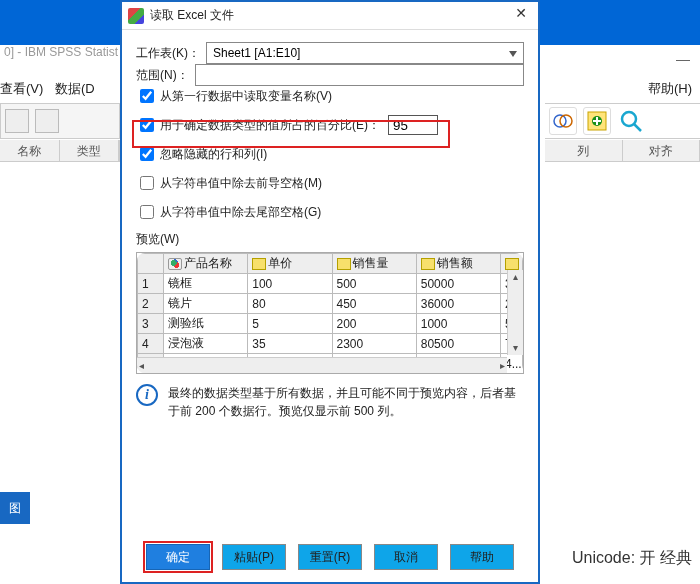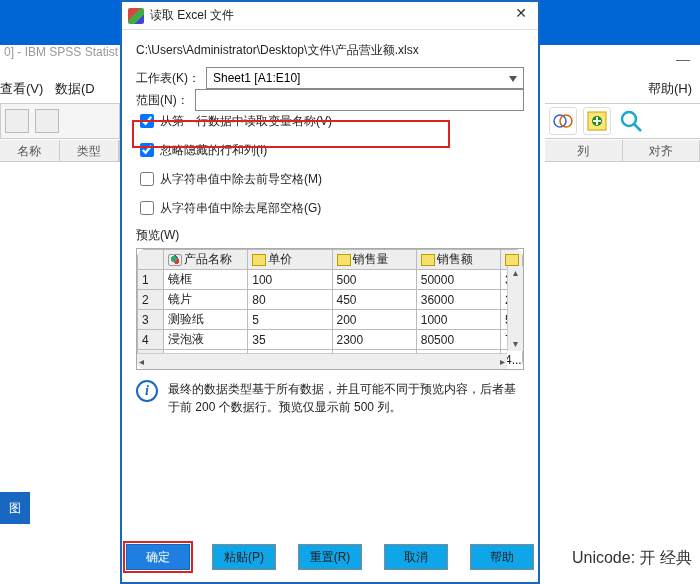--- a/index.html
+++ b/index.html
@@ -186,21 +186,21 @@
   .info-row { display:flex; align-items:flex-start; margin-top: 10px; gap: 10px;}
   .info-row .info-icon {
     width: 22px; height: 22px; border: 2px solid #1868c2; border-radius: 50%;
     display:flex; align-items:center; justify-content:center; color:#1868c2;
     font-family: Georgia, serif; font-style: italic; font-weight: bold; font-size: 14px;
     flex-shrink: 0;
   }
   .info-row .info-text { color:#222; line-height: 1.5; font-size: 12px;}
 
   .btn-row {
-    display:flex; gap: 22px; justify-content: center; padding: 10px 0 12px 0;
+    display:flex; gap: 12px; justify-content: center; padding: 10px 0 12px 0;
   }
   .btn {
     min-width: 64px; height: 26px; border: 1px solid #888; background: #0ea5e9;
     display: inline-flex; align-items: center; justify-content: center;
     padding: 0 10px; font-size: 12px; color:#222;
   }
   .btn.primary { background: #1f7fe0; color: #fff; border-color: #1765b5;}
   .btn.redframe { outline: 2px solid #d22; outline-offset: 1px; }
 
   .top-blue {
@@ -266,38 +266,42 @@
 <div class="bg-status">Unicode: 开  经典</div>
 
 <div class="dialog">
   <div class="dlg-titlebar">
     <div class="dlg-icon"></div>
     <div class="dlg-title">读取 Excel 文件</div>
     <div class="dlg-close">✕</div>
   </div>
 
   <div class="dlg-body">
-    <div class="filepath">C:\Users\Administrator\Desktop\文件\产品营业额.xlsx</div>
 
     <div class="row" style="position:relative">
       <label class="underline-label">工作表(K)：</label>
       <div class="select-worksheet">
         <span>Sheet1 [A1:E10]</span>
       </div>
     </div>
     <div class="worksheet-red"></div>
 
     <div class="row">
       <label>范围(N)：</label>
       <input class="range-input" type="text" style="">
     </div>
 
     <div class="chk-row">
       <input type="checkbox" checked="" style="">
       <span>从第一行数据中读取变量名称(V)</span>
+    </div>
+    <div class="chk-row">
+      <input type="checkbox" checked="" style="">
+      <span>用于确定数据类型的值所占的百分比(E)：</span>
+      <input class="pct-input" type="text" value="95" style="">
     </div>
     <div class="chk-row">
       <input type="checkbox" checked="" style="">
       <span>忽略隐藏的行和列(I)</span>
     </div>
     <div class="chk-row">
       <input type="checkbox" style="">
       <span>从字符串值中除去前导空格(M)</span>
     </div>
     <div class="chk-row">

